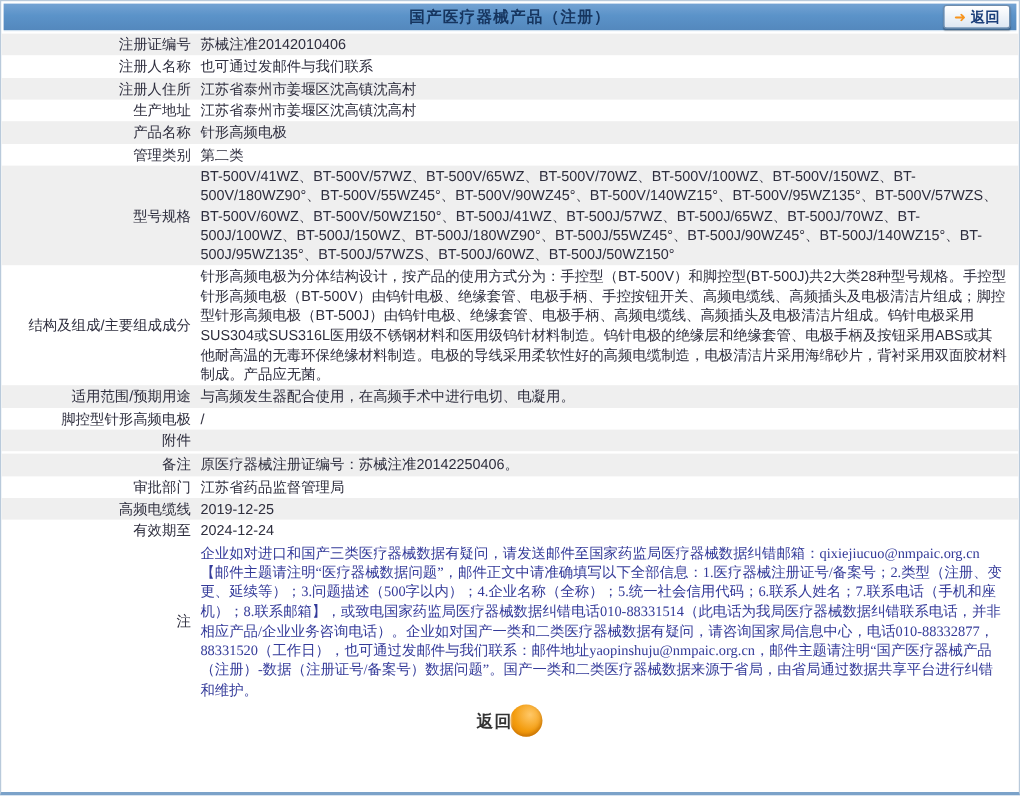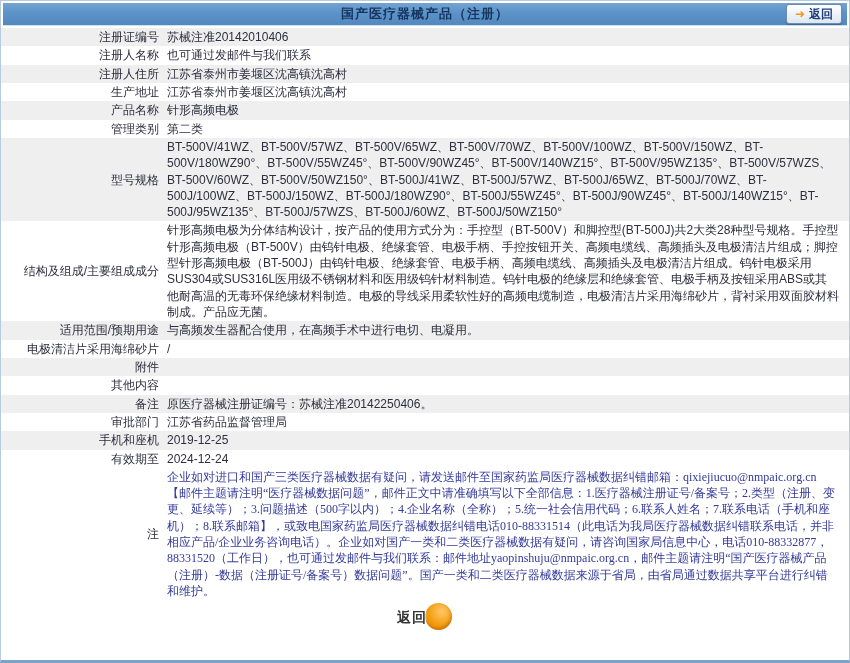--- a/index.html
+++ b/index.html
@@ -96,41 +96,40 @@
       </div>
       <div class="row">
         <div class="label">结构及组成/主要组成成分</div>
         <div class="value">针形高频电极为分体结构设计，按产品的使用方式分为：手控型（BT-500V）和脚控型(BT-500J)共2大类28种型号规格。手控型针形高频电极（BT-500V）由钨针电极、绝缘套管、电极手柄、手控按钮开关、高频电缆线、高频插头及电极清洁片组成；脚控型针形高频电极（BT-500J）由钨针电极、绝缘套管、电极手柄、高频电缆线、高频插头及电极清洁片组成。钨针电极采用SUS304或SUS316L医用级不锈钢材料和医用级钨针材料制造。钨针电极的绝缘层和绝缘套管、电极手柄及按钮采用ABS或其他耐高温的无毒环保绝缘材料制造。电极的导线采用柔软性好的高频电缆制造，电极清洁片采用海绵砂片，背衬采用双面胶材料制成。产品应无菌。</div>
       </div>
       <div class="row alt">
         <div class="label">适用范围/预期用途</div>
         <div class="value">与高频发生器配合使用，在高频手术中进行电切、电凝用。</div>
       </div>
       <div class="row">
-        <div class="label">电极清洁片采用海绵砂片</div>
+        <div class="label">脚控型针形高频电极</div>
         <div class="value">/</div>
       </div>
       <div class="row alt">
         <div class="label">附件</div>
         <div class="value"></div>
       </div>
       <div class="row">
-        <div class="label">其他内容</div>
         <div class="value"></div>
       </div>
       <div class="row alt">
         <div class="label">备注</div>
         <div class="value">原医疗器械注册证编号：苏械注准20142250406。</div>
       </div>
       <div class="row">
         <div class="label">审批部门</div>
         <div class="value">江苏省药品监督管理局</div>
       </div>
       <div class="row alt">
-        <div class="label">手机和座机</div>
+        <div class="label">高频电缆线</div>
         <div class="value">2019-12-25</div>
       </div>
       <div class="row">
         <div class="label">有效期至</div>
         <div class="value">2024-12-24</div>
       </div>
       <div class="row">
         <div class="label">注</div>
         <div class="value note">企业如对进口和国产三类医疗器械数据有疑问，请发送邮件至国家药监局医疗器械数据纠错邮箱：qixiejiucuo@nmpaic.org.cn【邮件主题请注明“医疗器械数据问题”，邮件正文中请准确填写以下全部信息：1.医疗器械注册证号/备案号；2.类型（注册、变更、延续等）；3.问题描述（500字以内）；4.企业名称（全称）；5.统一社会信用代码；6.联系人姓名；7.联系电话（手机和座机）；8.联系邮箱】，或致电国家药监局医疗器械数据纠错电话010-88331514（此电话为我局医疗器械数据纠错联系电话，并非相应产品/企业业务咨询电话）。企业如对国产一类和二类医疗器械数据有疑问，请咨询国家局信息中心，电话010-88332877，88331520（工作日），也可通过发邮件与我们联系：邮件地址yaopinshuju@nmpaic.org.cn，邮件主题请注明“国产医疗器械产品（注册）-数据（注册证号/备案号）数据问题”。国产一类和二类医疗器械数据来源于省局，由省局通过数据共享平台进行纠错和维护。</div>
       </div>

